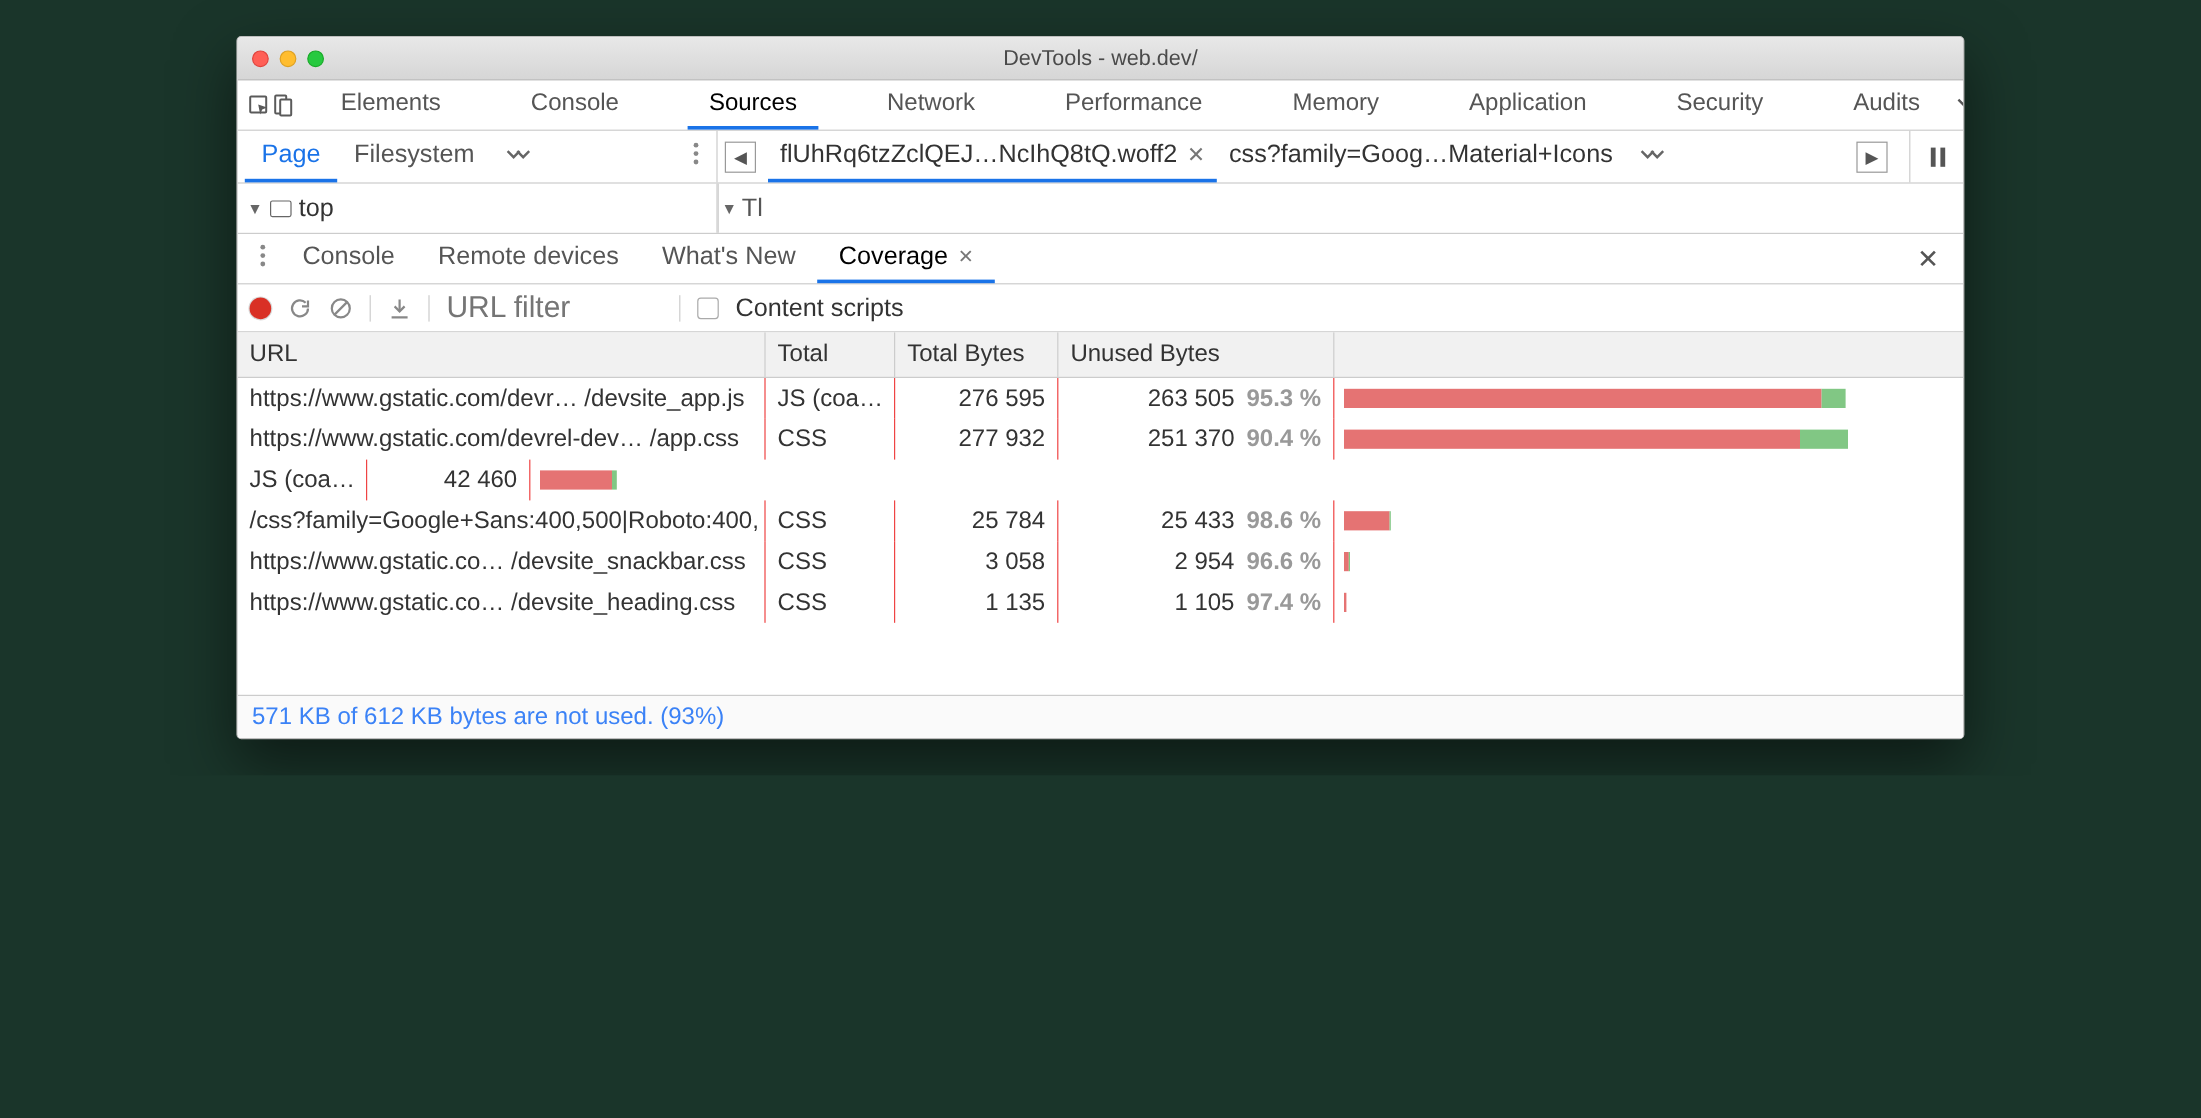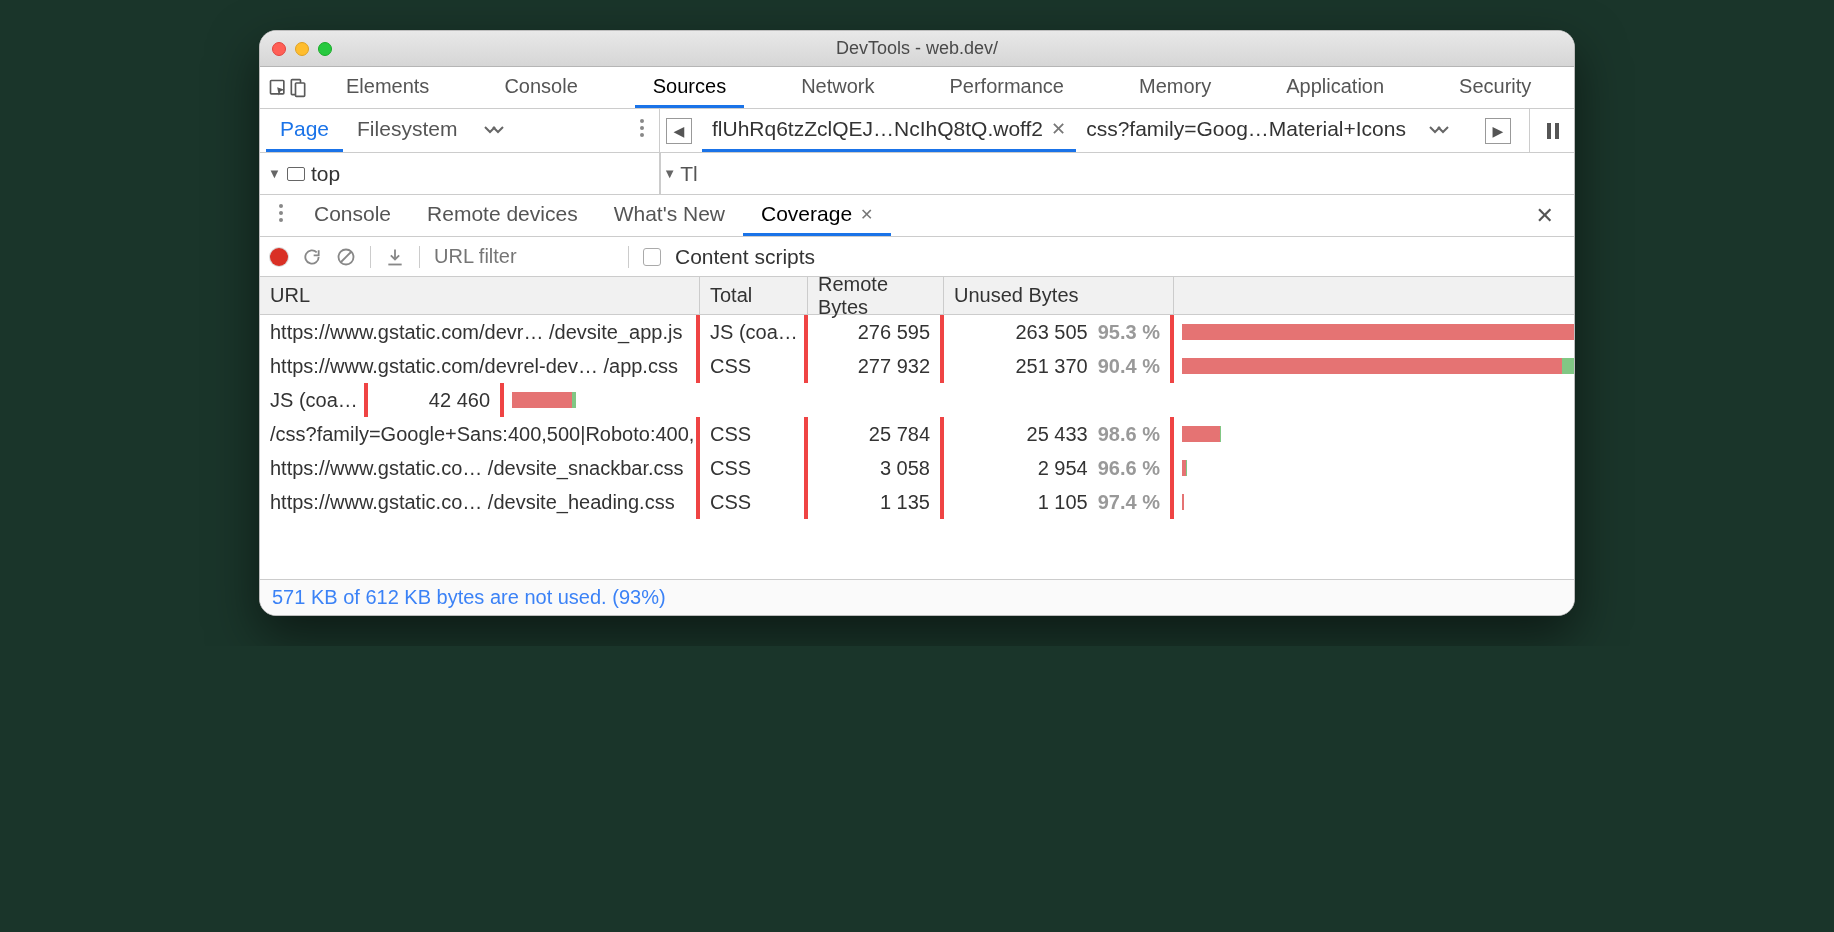--- a/index.html
+++ b/index.html
@@ -7,23 +7,23 @@
     font-family: -apple-system, BlinkMacSystemFont, "Segoe UI", Helvetica, Arial, sans-serif;
     background: #1a352a;
     display: flex;
     align-items: flex-start;
     justify-content: center;
     padding: 30px;
     font-size: 21px;
     color: #333;
   }
   .window {
-    width: 1316px;
+    width: 1440px;
     background: #fff;
-    border-radius: 17px;
+    border-radius: 4px;
     box-shadow: 0 20px 50px rgba(0,0,0,0.5);
     overflow: hidden;
     border: 1px solid #bdbdbd;
   }
   
   .titlebar {
     height: 36px;
     background: linear-gradient(#e8e8e8,#d6d6d6);
     border-bottom: 1px solid #b5b5b5;
     display: flex;
@@ -148,21 +148,21 @@
     border-bottom:1px solid #ccc; padding:0 10px; gap:14px;
   }
   .record-dot {
     width:18px;height:18px;border-radius:50%;background:#d93025;
     box-shadow:0 0 0 1px rgba(0,0,0,0.15);
   }
   .tb-icon { color:#888; display:flex; align-items:center; cursor:pointer;}
   .tb-icon svg { width:20px;height:20px;}
   .vr { width:1px; height:22px; background:#ccc;}
   .url-filter {
-    border:none; outline:none; font-size:20px; color:#888;
+    border:none; outline:none; font-size:25px; color:#888;
     width:180px;
   }
   .checkbox {
     width:18px;height:18px;border:1.5px solid #aaa;border-radius:3px;background:#fff;
   }
   
   .thead {
     height:38px; display:flex;
     background:#f1f1f1;
     border-bottom:1px solid #ccc;
@@ -173,21 +173,21 @@
   .col-type { width:108px;}
   .col-total { width:136px; justify-content:flex-start;}
   .col-unused { width:230px;}
   .col-viz { flex:1; border-right:none;}
   
   .tbody { }
   .trow {
     height:34px; display:flex; align-items:stretch;
     font-size:20px;
   }
-  .td { display:flex; align-items:center; padding:0 10px; border-right:4px solid #ef4444;
+  .td { display:flex; align-items:center; padding:0 10px; border-right:1px solid #ef4444;
         white-space:nowrap; overflow:hidden;}
   .td.url { width:440px;}
   .td.type { width:108px;}
   .td.total { width:136px; justify-content:flex-end; font-variant-numeric: tabular-nums;}
   .td.unused { width:230px; justify-content:flex-end; gap:10px; font-variant-numeric: tabular-nums;}
   .td.unused .pct { color:#999;font-weight:bold;}
   .td.viz { flex:1; border-right:none; padding:0 8px;}
   .bar-wrap { height:16px; display:flex; align-items:center;}
   .bar { height:16px; display:flex;}
   .bar .unused-seg { background:#e57373;}
@@ -366,21 +366,21 @@
     <div class="vr"></div>
     <input class="url-filter" placeholder="URL filter" style="">
     <div class="vr"></div>
     <div class="checkbox"></div>
     <span>Content scripts</span>
   </div>
 
   <div class="thead">
     <div class="th col-url">URL</div>
     <div class="th col-type">Total</div>
-    <div class="th col-total">Remote Bytes</div>
+    <div class="th col-total">Total Bytes</div>
     <div class="th col-unused">Unused Bytes</div>
     <div class="th col-viz"></div>
   </div>
 
   <div class="tbody" id="tbody">
       <div class="trow">
         <div class="td url">https://www.gstatic.com/devr… /devsite_app.js</div>
         <div class="td type">JS (coa…</div>
         <div class="td total">276 595</div>
         <div class="td unused">

